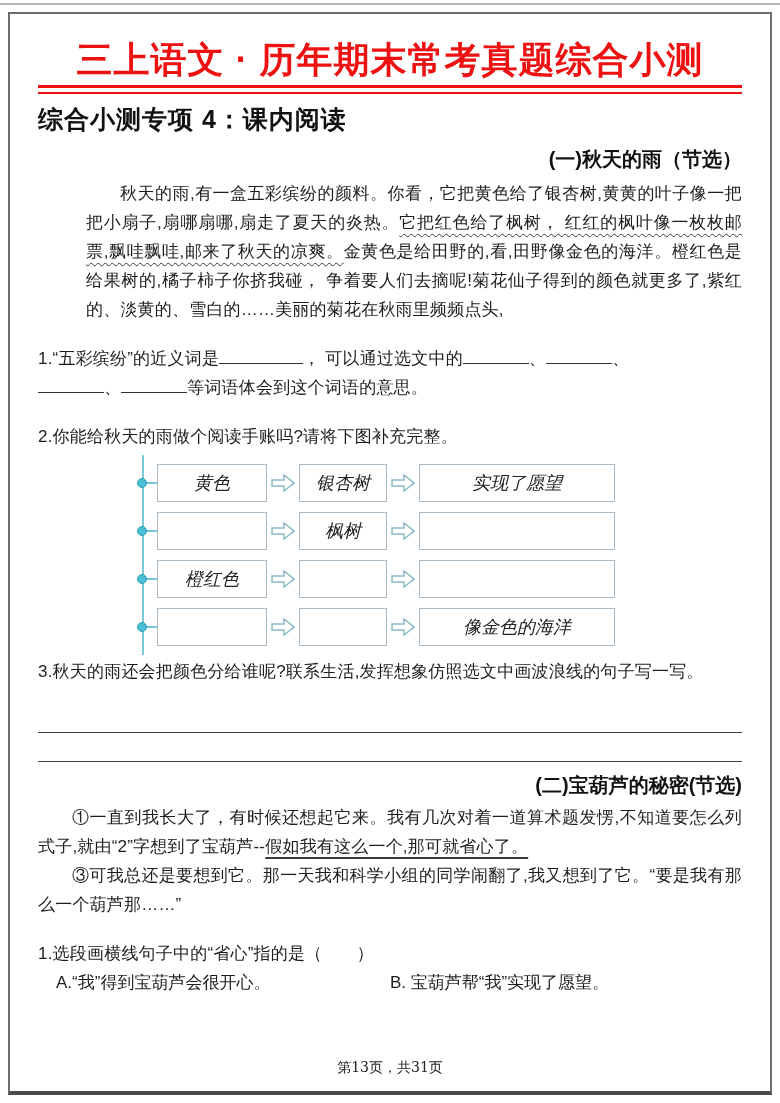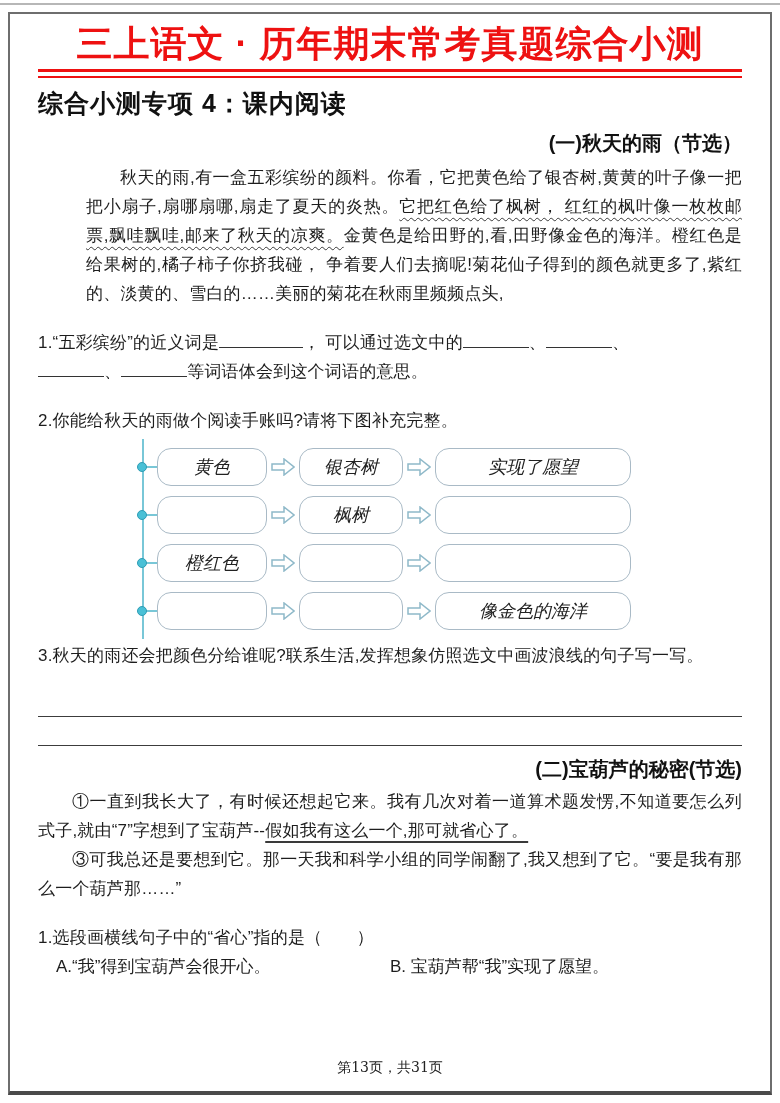--- a/index.html
+++ b/index.html
@@ -10,21 +10,21 @@
     overflow:hidden;
   }
   .scan-line-top {
     position:absolute; top:3px; left:0; right:0; height:2px; background:#b7b7b7;
   }
   .sheet {
     position:absolute; left:8px; top:12px; right:8px; bottom:8px;
     border:2px solid #6e6e6e; border-bottom:4px solid #4a4a4a;
     background:#fff;
   }
-  .content { padding:8px 28px 0 28px; }
+  .content { padding:24px 28px 0 28px; }
 
   
   .main-title {
     text-align:center; font-size:36px; font-weight:bold; color:#ee1111;
     letter-spacing:1px; line-height:1.2;
   }
   .title-rule1 { height:3px; background:#ee1111; margin-top:4px; }
   .title-rule2 { height:2px; background:#ee1111; margin-top:4px; }
   .subtitle {
     font-size:25px; font-weight:bold; color:#111;
@@ -65,27 +65,27 @@
   }
   .fc-row { display:flex; align-items:center; height:40px; margin-bottom:8px; position:relative; }
   .fc-row:last-child { margin-bottom:0; }
   .fc-dot {
     position:absolute; left:3px; top:50%; transform:translateY(-50%);
     width:10px; height:10px; border-radius:50%;
     background:#49c0d6; border:1.5px solid #2f9db5; z-index:2;
   }
   .fc-hline { width:14px; height:2px; background:#79c7d7; margin-left:9px; }
   .fc-box {
-    border:1.5px solid #a9bac6; border-radius:14px; background:#fff;
+    border:1.5px solid #a9bac6; border-radius:0; background:#fff;
     height:38px; display:flex; align-items:center; justify-content:center;
     font-family:"DejaVu Serif", serif; font-style:italic; font-size:18px;
     color:#222;
   }
   .fc-box.c1 { width:110px; }
-  .fc-box.c2 { width:104px; }
+  .fc-box.c2 { width:88px; }
   .fc-box.c3 { width:196px; }
   .fc-arrow { margin:0 4px; display:flex; align-items:center; }
 
   
   .answer-line { border-bottom:1.5px solid #3c3c3c; height:29px; }
   .answer-line.first { margin-top:18px; }
 
   
   .options-row { display:flex; font-size:17px; line-height:29px; }
   .option-a { padding-left:18px; width:352px; }
@@ -206,21 +206,21 @@
     </div>
 
     <div class="q-text mt4">3.秋天的雨还会把颜色分给谁呢?联系生活,发挥想象仿照选文中画波浪线的句子写一写。</div>
 
     <div class="answer-line first"></div>
     <div class="answer-line"></div>
 
     <div class="section-heading">(二)宝葫芦的秘密(节选)</div>
 
     <div class="para mt4">
-      <span>①一直到我长大了，有时候还想起它来。我有几次对着一道算术题发愣,不知道要怎么列式子,就由“7”字想到了宝葫芦--</span><span class="u-line">假如我有这么一个,那可就省心了。</span>
+      <span>①一直到我长大了，有时候还想起它来。我有几次对着一道算术题发愣,不知道要怎么列式子,就由“2”字想到了宝葫芦--</span><span class="u-line">假如我有这么一个,那可就省心了。</span>
     </div>
     <div class="para">③可我总还是要想到它。那一天我和科学小组的同学闹翻了,我又想到了它。“要是我有那么一个葫芦那……”</div>
 
     <div class="q-text mt2">1.选段画横线句子中的“省心”指的是（　　）</div>
 
     <div class="options-row">
       <span class="option-a">A.“我”得到宝葫芦会很开心。</span>
       <span class="option-b">B. 宝葫芦帮“我”实现了愿望。</span>
     </div>
 

